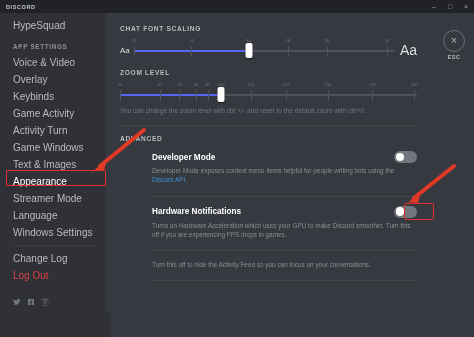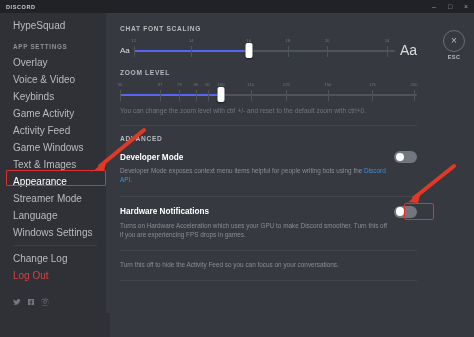--- a/index.html
+++ b/index.html
@@ -145,21 +145,21 @@
     font-size: 6.6px;
     margin-top: 4px;
   }
 
   .divider {
     height: 1px; background: #42454a;
     margin: 11px 0 9px 0;
   }
 
   
-  .setting { margin-bottom: 2px; }
+  .setting { margin-bottom: 2px; margin-left: 32px; }
   .setting-top {
     display: flex; align-items: center; justify-content: space-between;
   }
   .setting-title {
     color: #ffffff;
     font-size: 8.2px;
     font-weight: bold;
   }
   .setting-desc {
     color: #8a8e93;
@@ -241,33 +241,33 @@
 
   <div class="sidebar">
     <div id="side-list">
         <div class="side-item">
           <span>HypeSquad</span>
         </div>
         <div class="side-item header">
           <span>APP SETTINGS</span>
         </div>
         <div class="side-item">
+          <span>Voice &amp; Video</span>
+        </div>
+        <div class="side-item">
           <span>Overlay</span>
         </div>
         <div class="side-item">
-          <span>Voice &amp; Video</span>
-        </div>
-        <div class="side-item">
           <span>Keybinds</span>
         </div>
         <div class="side-item">
           <span>Game Activity</span>
         </div>
         <div class="side-item">
-          <span>Activity Feed</span>
+          <span>Activity Turn</span>
         </div>
         <div class="side-item">
           <span>Game Windows</span>
         </div>
         <div class="side-item">
           <span>Text &amp; Images</span>
         </div>
         <div class="side-item active">
           <span>Appearance</span>
         </div>

